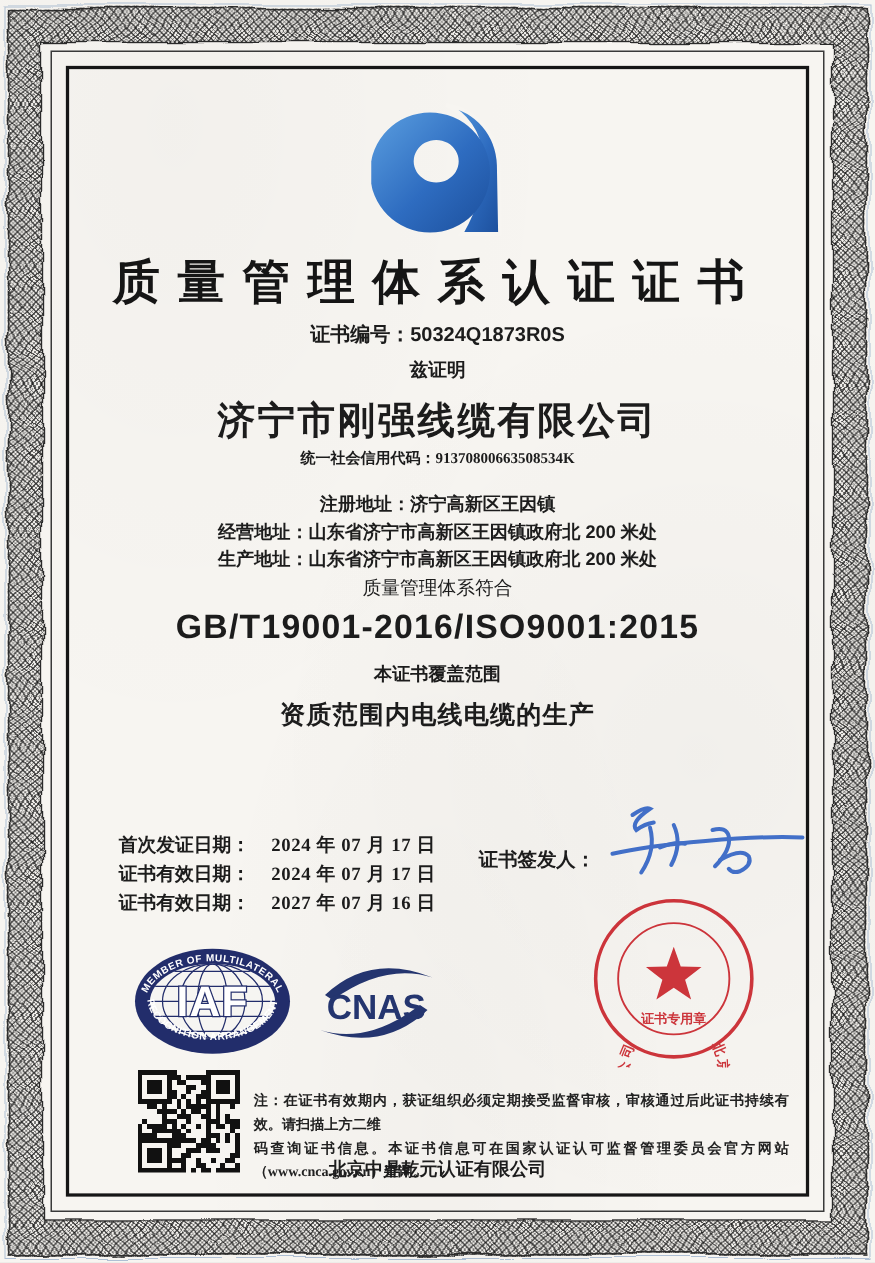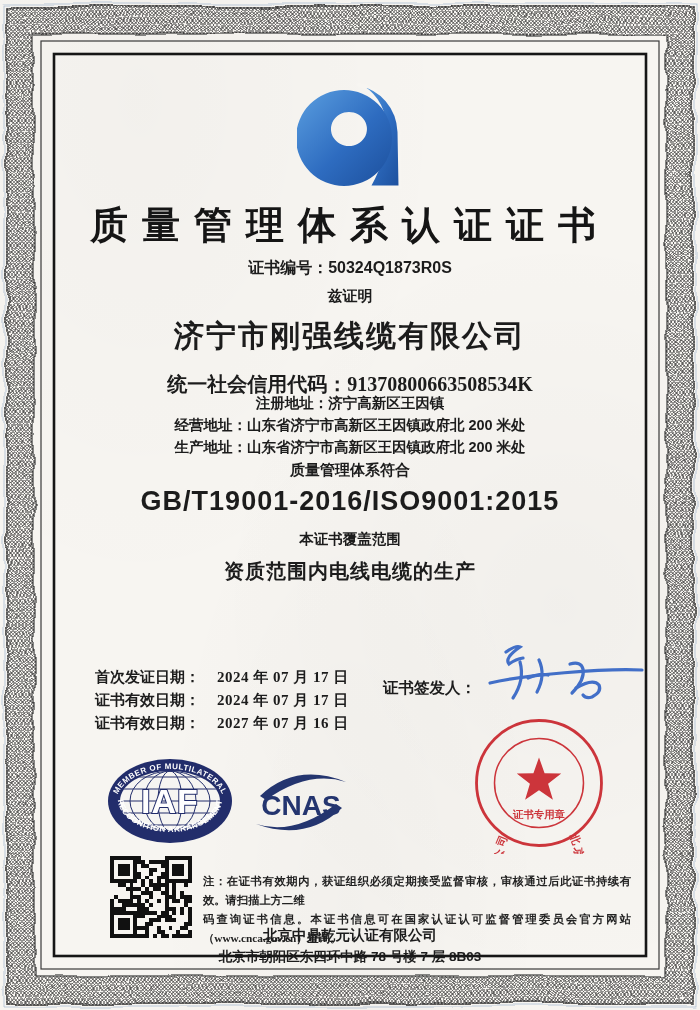--- a/index.html
+++ b/index.html
@@ -11,24 +11,24 @@
       radial-gradient(ellipse at 80% 60%, rgba(0,0,0,0.025), transparent 45%),
       radial-gradient(ellipse at 50% 90%, rgba(0,0,0,0.02), transparent 40%);}
   .border-svg{position:absolute;inset:0;}
   .abs{position:absolute;}
   .ctr{left:0;right:0;text-align:center;}
 
   .title{top:200px;font-size:38px;font-weight:bold;letter-spacing:14px;color:#151515;}
   .certno{top:258px;font-size:16px;font-weight:bold;}
   .hereby{top:287px;font-size:15px;font-weight:bold;}
   .company{top:316px;font-size:30px;font-weight:bold;letter-spacing:2px;}
-  .credit{top:371px;font-size:20px;font-weight:bold;font-family:"Liberation Serif",serif;}
+  .credit{top:358px;font-size:12px;font-weight:bold;font-family:"Liberation Serif",serif;}
   .addr{font-size:14.5px;font-weight:bold;}
   .addr1{top:394px;} .addr2{top:416px;} .addr3{top:438px;}
-  .conform{top:461px;font-size:15px;font-weight:bold;}
+  .conform{top:461px;font-size:15px;font-weight:normal;}
   .standard{top:486px;font-size:27px;font-weight:bold;letter-spacing:1px;}
   .scopelabel{top:530px;font-size:14.5px;font-weight:bold;}
   .scope{top:558px;font-size:20px;font-weight:bold;letter-spacing:1px;}
 
   .dates{top:666px;left:95px;font-family:"Liberation Serif",serif;font-size:15px;font-weight:bold;}
   .dates .row{display:flex;line-height:23px;align-items:flex-end;}
   .dates .lab{width:122px;}
   .dates .val{letter-spacing:0.5px;}
   .signer{top:678px;left:383px;font-family:"Liberation Serif",serif;font-size:15.5px;font-weight:bold;}
   .signature{top:636px;left:484px;width:165px;height:80px;}
@@ -338,15 +338,14 @@
       <rect x="18" y="20" width="1" height="1" fill="#111"></rect>
       <rect x="19" y="20" width="1" height="1" fill="#111"></rect>
       <rect x="20" y="20" width="1" height="1" fill="#111"></rect>
     </svg>
 
   <div class="abs note">
     <span>注：在证书有效期内，获证组织必须定期接受监督审核，审核通过后此证书持续有效。请扫描上方二维</span><br>
     <span>码查询证书信息。本证书信息可在国家认证认可监督管理委员会官方网站（www.cnca.gov.cn）查询。</span>
   </div>
   <div class="abs ctr issuer">北京中鼎乾元认证有限公司</div>
-  <div class="abs ctr issueraddr">北京市朝阳区东四环中路 78 号楼 7 层 8B03</div>
 
 </div>
 
 </body></html>

